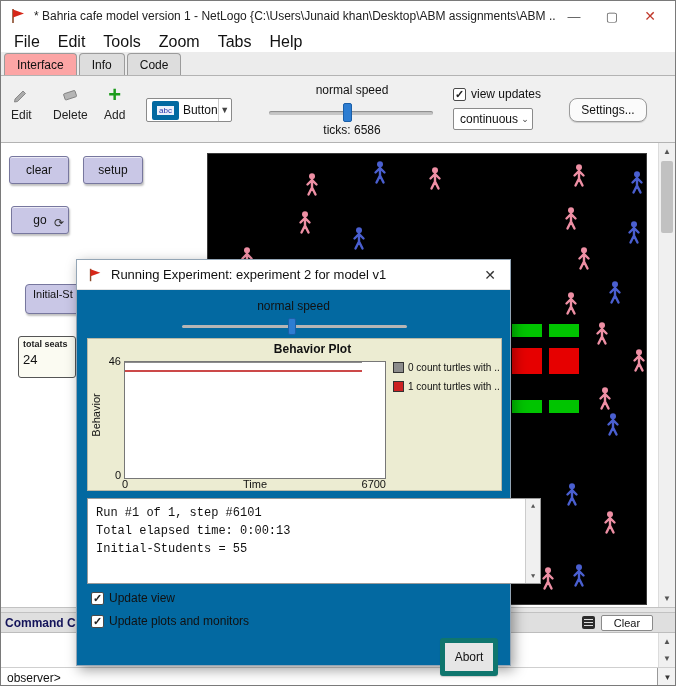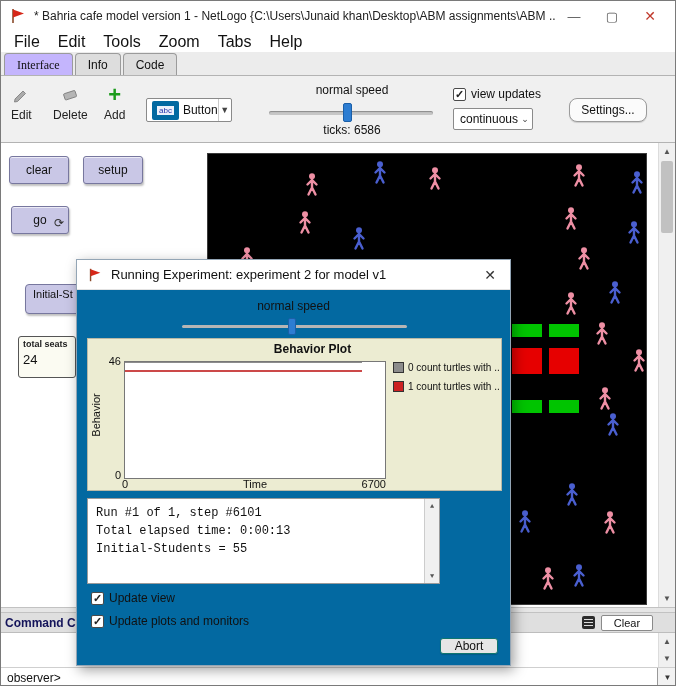--- a/index.html
+++ b/index.html
@@ -21,21 +21,21 @@
   
   .menubar { position:absolute; left:0; top:30px; width:676px; height:21px; background:#fff;
     display:flex; align-items:center; padding-left:4px; }
   .menu-item { font-size:16px; padding:0 9px; color:#111; }
   
   .tabbar { position:absolute; left:0; top:51px; width:676px; height:24px; background:#ECECEC;
     border-bottom:1px solid #b3b3b3; display:flex; align-items:flex-end; padding-left:3px; }
   .tab { font-size:12px; height:22px; padding:4px 12px 0; margin-right:2px;
     border:1px solid #9b9b9b; border-bottom:none; border-radius:4px 4px 0 0;
     background:#DDDDDD; }
-  .tab.active { background:#c4b5fd;font-family:Liberation Serif, serif; }
+  .tab.active { background:#fca5a5; }
   
   .toolbar { position:absolute; left:0; top:75px; width:676px; height:67px; background:#F0F0F0;
     border-bottom:1px solid #b3b3b3; }
   .tool-btn { position:absolute; top:9px; display:flex; flex-direction:column; align-items:center;
     gap:3px; font-size:12px; color:#222; }
   .tool-icon { width:20px; height:20px; display:flex; align-items:center; justify-content:center; }
   .plus-glyph { color:#1c9c1c; font-size:22px; font-weight:bold; line-height:18px; }
   .widget-dd { position:absolute; left:145px; top:22px; width:86px; height:24px; background:#fff;
     border:1px solid #8a8a8a; display:flex; align-items:center; font-size:12px; border-radius:2px;}
   .abc-badge { font-size:8px; color:#2233aa; border:5px solid #0369a1; border-radius:2px;
@@ -123,31 +123,31 @@
     writing-mode:vertical-rl; font-size:11px; }
   .ytick { position:absolute; left:12px; width:21px; text-align:right; font-size:11px; }
   .ytick.max { top:16px; } .ytick.min { top:130px; }
   .xtick { position:absolute; top:139px; font-size:11px; }
   .xtick.min { left:34px; } .xtick.max { left:258px; width:40px; text-align:right; }
   .plot-xlab { position:absolute; left:36px; top:139px; width:262px; text-align:center; font-size:11px; }
   .legend { position:absolute; left:305px; top:23px; display:flex; flex-direction:column; gap:8px; }
   .legend-row { display:flex; align-items:center; gap:4px; width:106px; overflow:hidden; }
   .swatch { width:11px; height:11px; border:1px solid #333; flex:0 0 auto; }
   .legend-label { font-size:10px; white-space:nowrap; }
-  .output-box { position:absolute; left:10px; top:238px; width:353px; height:86px; background:#fff;
+  .output-box { position:absolute; left:10px; top:238px; width:454px; height:86px; background:#fff;
     border:1px solid #9a9a9a; font-family:"Liberation Mono", "DejaVu Sans Mono", monospace;
     font-size:12px; line-height:18px; padding:5px 20px 0 8px; color:#111; }
   .out-scroll { position:absolute; right:0; top:0; bottom:0; width:15px; background:#F0F0F0;
     border-left:1px solid #ccc; }
   .out-scroll .sb-btn { height:14px; font-size:7px; }
   .dlg-cb-row { position:absolute; left:14px; }
   .dlg-cb-row.first { top:331px; }
   .dlg-cb-row.second { top:354px; }
-  .abort-btn { position:absolute; right:12px; top:378px; width:58px; height:16px; background:#E6E6E6;
-    border:1px solid #0f766e; border-radius:3px; font-size:12px; display:flex; align-items:center;
+  .abort-btn { position:absolute; right:12px; top:378px; width:58px; height:38px; background:#E6E6E6;
+    border:5px solid #0f766e; border-radius:3px; font-size:12px; display:flex; align-items:center;
     justify-content:center; box-shadow:0 1px 1px rgba(0,0,0,.15); }
 </style>
 </head>
 <body>
 
 <div class="app">
 
   <div class="titlebar">
     <svg class="flag-icon" viewBox="0 0 18 18">
       <path d="M4 2 v14" stroke="#8a4a2a" stroke-width="1.6"></path>

